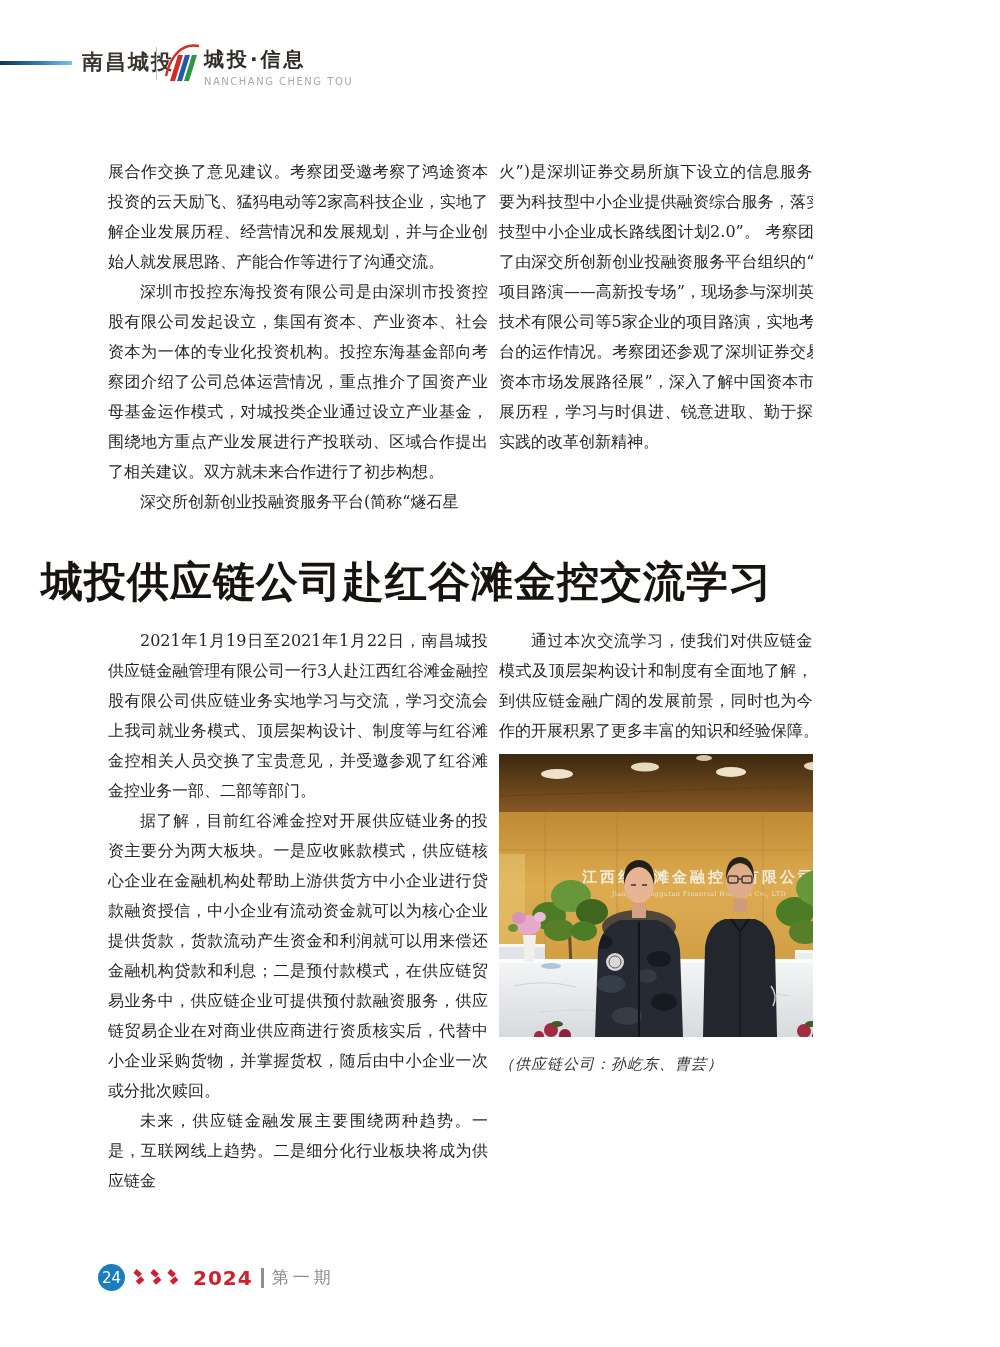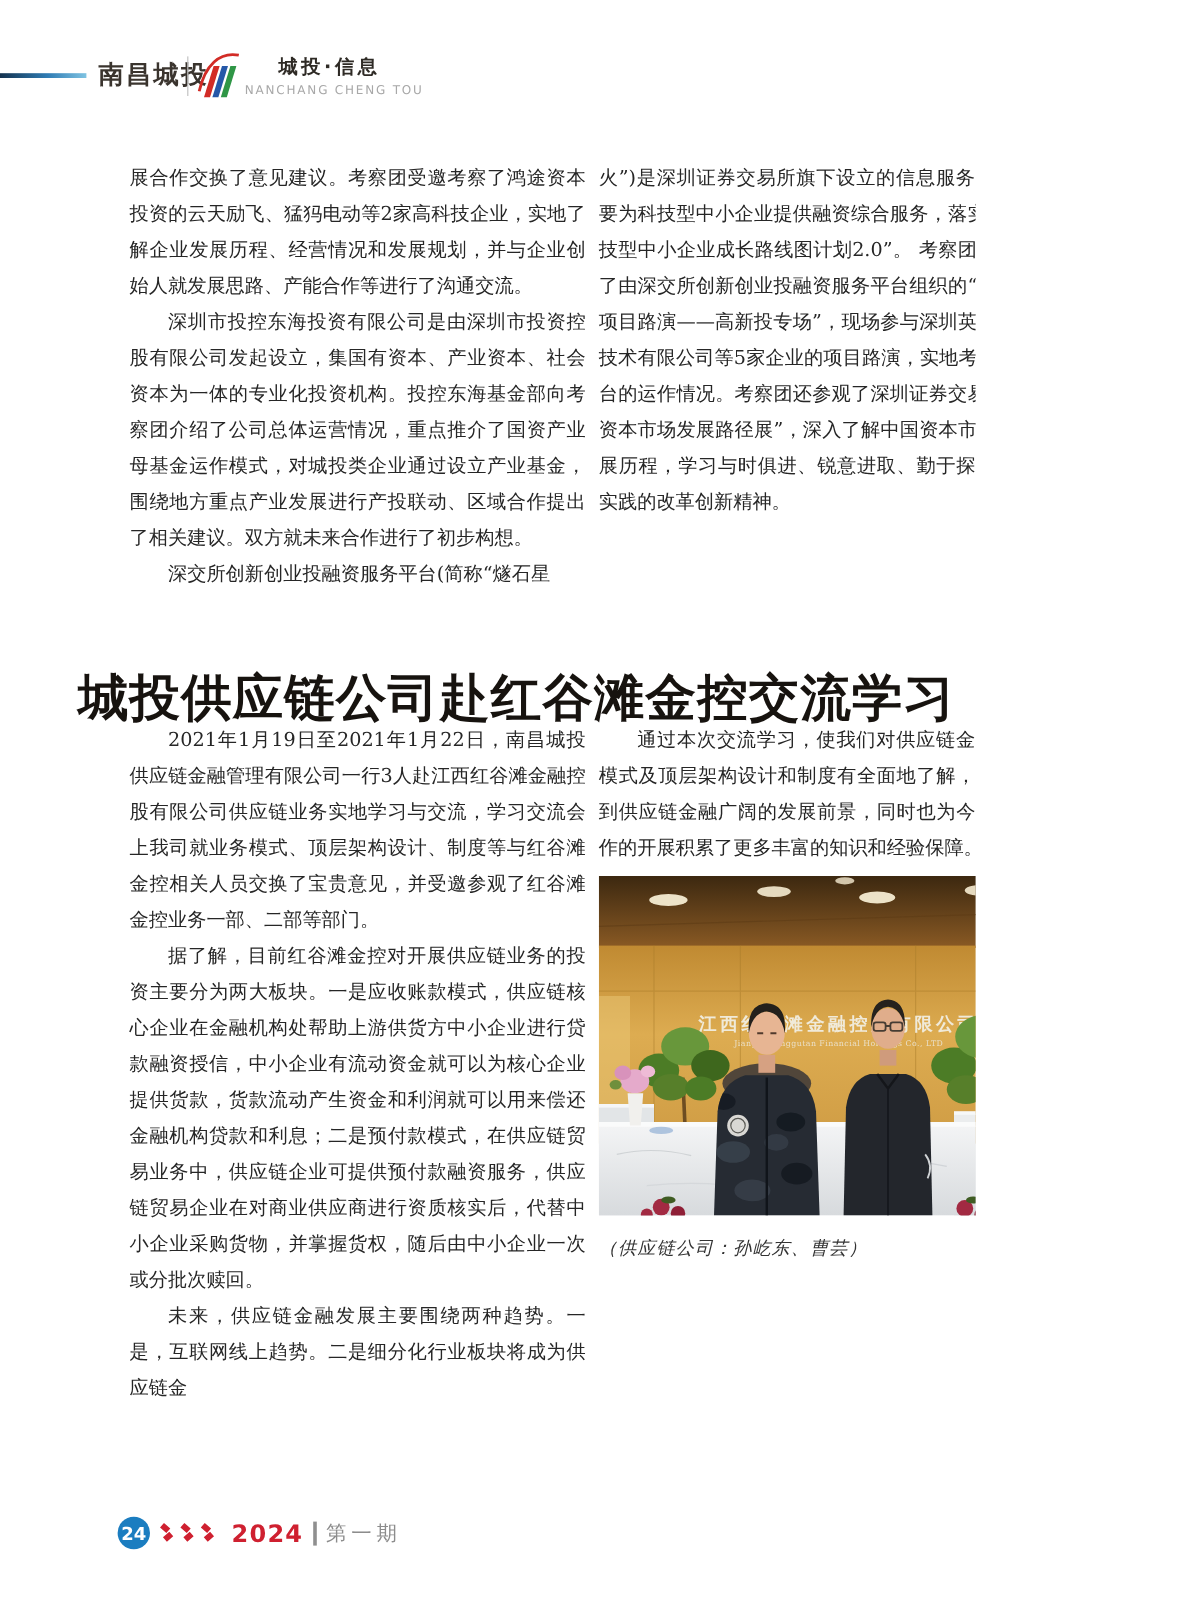--- a/index.html
+++ b/index.html
@@ -8,49 +8,49 @@
 
   
   .masthead{position:absolute;top:44px;left:0;width:100%;height:54px;}
   .mast-rule{position:absolute;top:17px;left:0;width:72px;height:4px;
              background:linear-gradient(90deg,#14324e 0%,#2f7cb4 55%,#7fc3e2 100%);}
   .brand{position:absolute;left:82px;top:4px;font-family:"DejaVu Sans",sans-serif;
          font-weight:bold;font-size:21px;letter-spacing:2px;color:#3a342e;}
   .mast-div{position:absolute;left:156px;top:3px;width:1px;height:33px;background:#c2c2c2;}
   .logo-swoosh{position:absolute;left:163px;top:-4px;}
   .logo-text{position:absolute;left:204px;top:2px;}
-  .logo-title{font-family:"DejaVu Sans",sans-serif;font-weight:bold;font-size:16px;
-              letter-spacing:3px;color:#2e2a25;margin-left:28px;}
+  .logo-title{font-family:"DejaVu Sans",sans-serif;font-weight:bold;font-size:20px;
+              letter-spacing:3px;color:#2e2a25;}
   .logo-sub{font-family:"DejaVu Sans",sans-serif;font-size:10px;letter-spacing:1.5px;
             color:#a8a8a8;margin-top:3px;}
 
   
   .article{position:absolute;left:108px;width:786px;}
   .article-1{top:133px;}
   .article-2{top:602px;}
-  .columns{display:flex;gap:11px;}
+  .columns{display:flex;gap:11px;margin-top:24px;}
   .col{width:380px;font-size:16px;line-height:30px;text-align:justify;color:#262626;}
   .col p{margin:0;}
   .col p.indent{text-indent:2em;}
   .byline{text-align:right;font-style:italic;font-size:15px;letter-spacing:1px;
           color:#333;margin-top:0;}
   .headline{position:absolute;top:526px;left:0;width:100%;text-align:center;
             font-family:"DejaVu Sans",sans-serif;font-weight:900;font-size:42px;
-            letter-spacing:1px;color:#17130f;padding-left:24px;}
+            letter-spacing:1px;color:#17130f;}
 
   
   figure.photo{margin:8px 0 0 0;width:382px;height:283px;line-height:0;}
   figcaption.caption{line-height:30px;text-align:left;padding-right:2px;font-style:italic;
              font-size:15px;letter-spacing:1px;color:#333;margin-top:12px;}
 
   
   .pagefoot{position:absolute;left:98px;bottom:56px;display:flex;align-items:center;gap:8px;
             font-family:"DejaVu Sans",sans-serif;}
   .page-badge{width:27px;height:27px;border-radius:50%;background:#1b7dc0;color:#fff;
-              font-weight:bold;font-size:15px;display:flex;align-items:center;
+              font-weight:normal;font-size:15px;display:flex;align-items:center;
               justify-content:center;text-align:right;}
   .foot-year{color:#cf2030;font-weight:bold;font-size:20px;letter-spacing:1px;}
   .foot-bar{width:3px;height:20px;background:#8f8f8f;}
   .foot-issue{color:#8c8c8c;font-size:17px;letter-spacing:4px;}
 </style>
 </head>
 <body>
 
 <div class="page">
 

